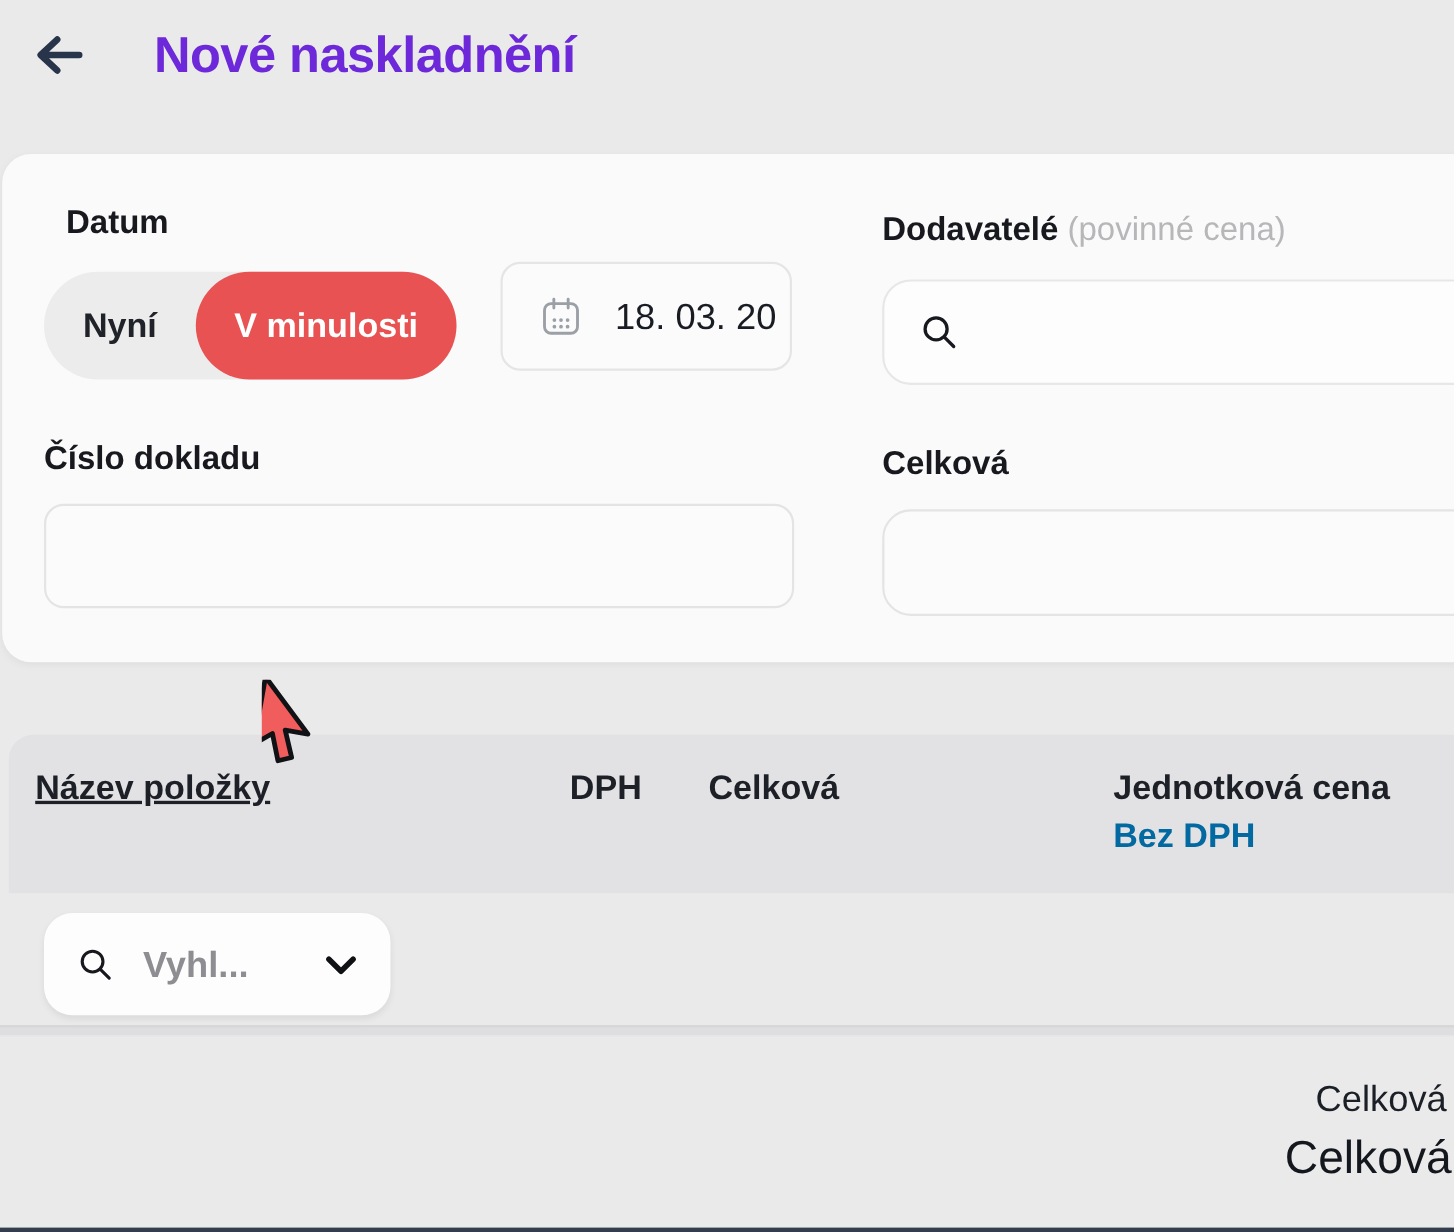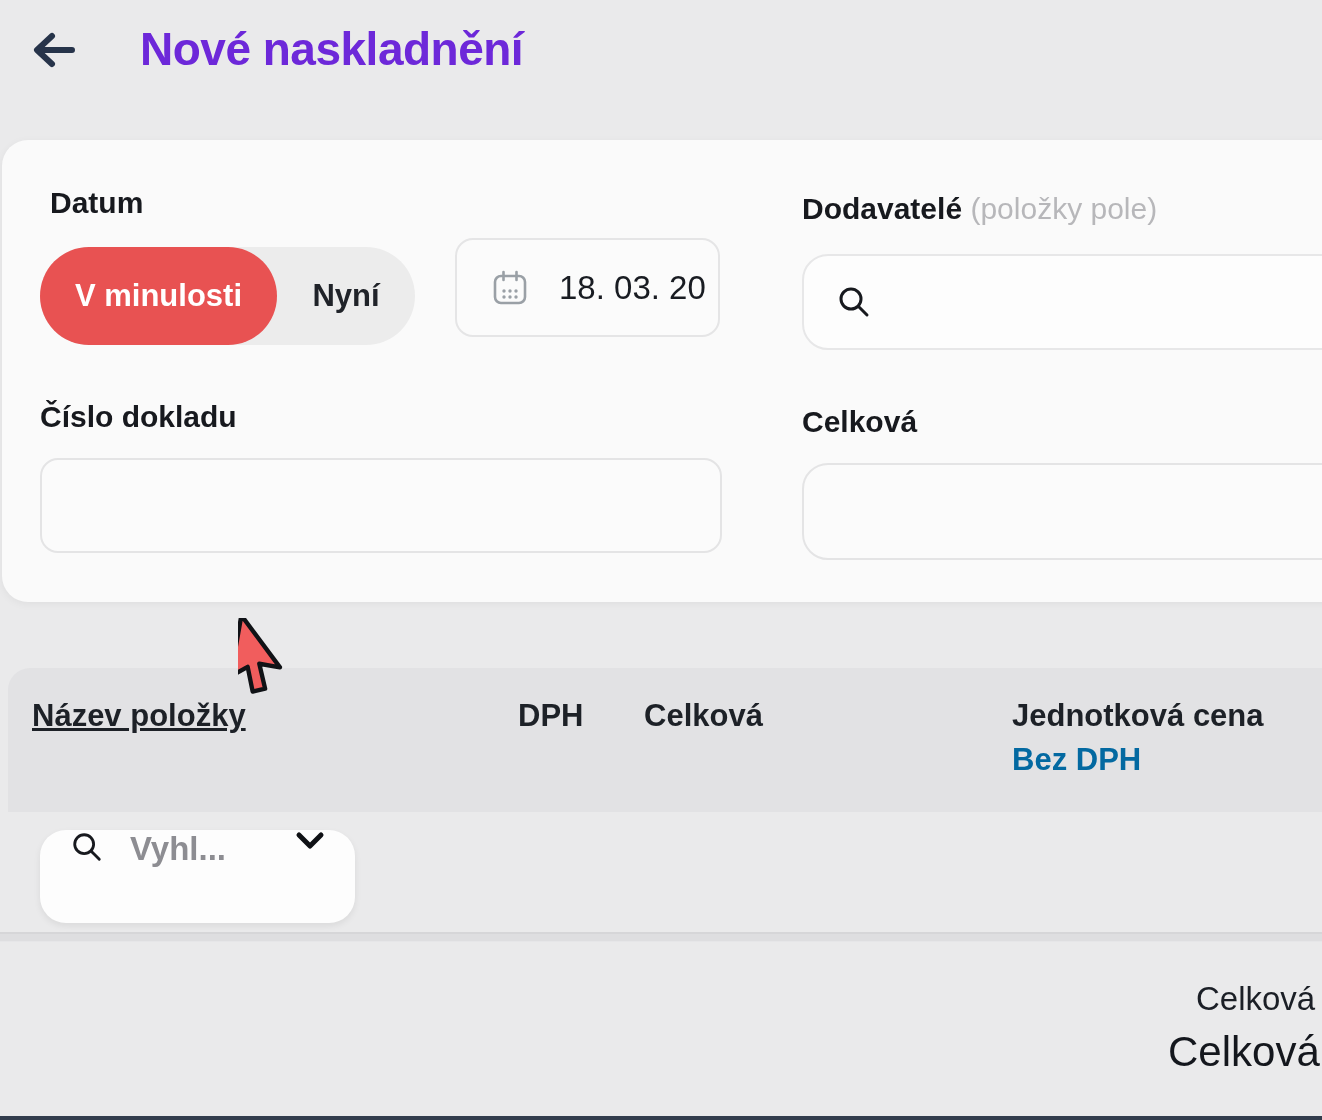--- a/index.html
+++ b/index.html
@@ -85,21 +85,21 @@
   }
   .th .sub {
     display:block; margin-top:8px; color:#0369a1;
   }
 
   
   .item-search {
     position:absolute; left:40px; top:830px; width:315px; height:93px;
     background:#fdfdfd; border-radius:26px;
     box-shadow:0 3px 7px rgba(0,0,0,0.07);
-    display:flex; align-items:flex-start; padding:0 30px; gap:26px; cursor:pointer;
+    display:flex; align-items:center; padding:0 30px; gap:26px; cursor:pointer;
   }
   .item-search .placeholder {
     flex:1; font-size:33px; font-weight:600; color:#8d8d92; white-space:nowrap;
     overflow:hidden;
   }
 
   .row-divider {
     position:absolute; left:0; top:932px; width:1322px; height:10px;
     background:#dedee0; border-top:2px solid #d6d6d8; border-bottom:1px solid #e6e6e8;
   }
@@ -132,25 +132,25 @@
     <span>
       <svg width="48" height="40" viewBox="0 0 48 40">
         <path d="M42 20 H8 M22 6 L7 20 L22 34" fill="none" stroke="#27344a" stroke-width="6" stroke-linecap="round" stroke-linejoin="round"></path>
       </svg>
     </span>
   </button>
   <h1 class="page-title">Nové naskladnění</h1>
 
   <div class="card">
 
-    <div class="field-label" style="left:48px; top:46px;">Datum</div>
+    <div class="field-label" style="left:58px; top:46px;">Datum</div>
 
     <div class="toggle-group">
+      <button class="toggle-option">Nyní</button>
       <button class="toggle-option selected">V minulosti</button>
-      <button class="toggle-option">Nyní</button>
     </div>
 
     <div class="date-field">
       <span>
         <svg width="38" height="38" viewBox="0 0 38 38">
           <rect x="4" y="7" width="30" height="27" rx="6" fill="none" stroke="#9aa0a6" stroke-width="2.6"></rect>
           <line x1="12.5" y1="3" x2="12.5" y2="11" stroke="#9aa0a6" stroke-width="2.6" stroke-linecap="round"></line>
           <line x1="25.5" y1="3" x2="25.5" y2="11" stroke="#9aa0a6" stroke-width="2.6" stroke-linecap="round"></line>
           <circle cx="13" cy="22" r="1.7" fill="#9aa0a6"></circle>
             <circle cx="19" cy="22" r="1.7" fill="#9aa0a6"></circle>
@@ -158,21 +158,21 @@
           <circle cx="13" cy="28" r="1.7" fill="#9aa0a6"></circle>
             <circle cx="19" cy="28" r="1.7" fill="#9aa0a6"></circle>
             <circle cx="25" cy="28" r="1.7" fill="#9aa0a6"></circle>
         </svg>
       </span>
       <span class="date-value">18. 03. 20</span>
     </div>
 
     <div class="field-label" style="left:800px; top:52px;">
       <span>Dodavatelé</span>
-      <span class="label-hint">(položky pole)</span>
+      <span class="label-hint">(povinné cena)</span>
     </div>
 
     <div class="search-field">
       <span>
         <svg width="36" height="36" viewBox="0 0 36 36">
           <circle cx="15" cy="15" r="10" fill="none" stroke="#17191e" stroke-width="3"></circle>
           <line x1="22.5" y1="22.5" x2="31" y2="31" stroke="#17191e" stroke-width="3" stroke-linecap="round"></line>
         </svg>
       </span>
       <input type="text" placeholder="" style="">

